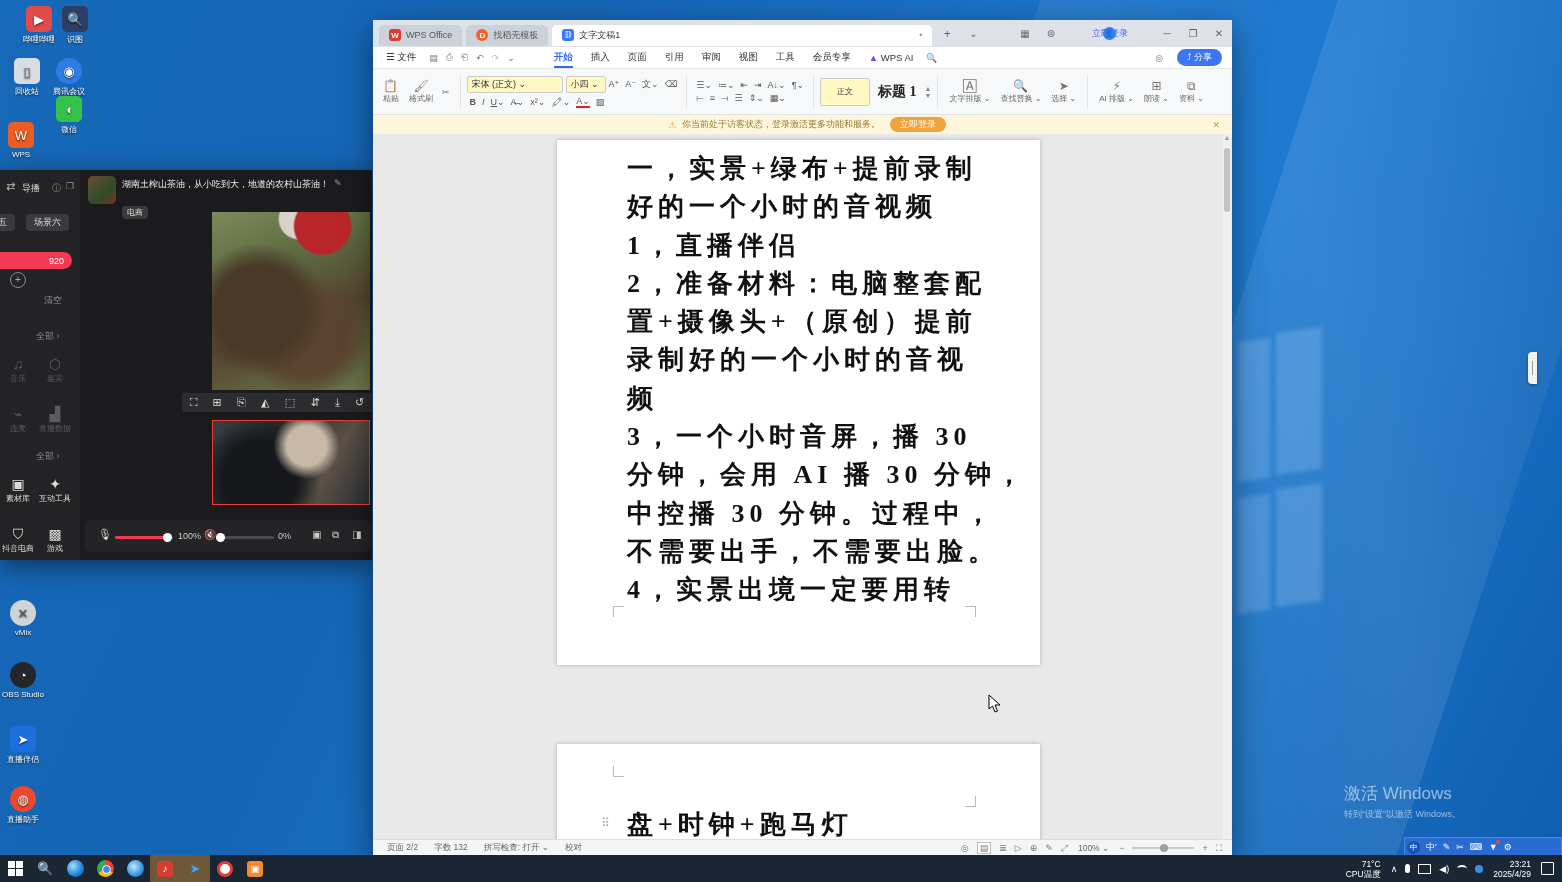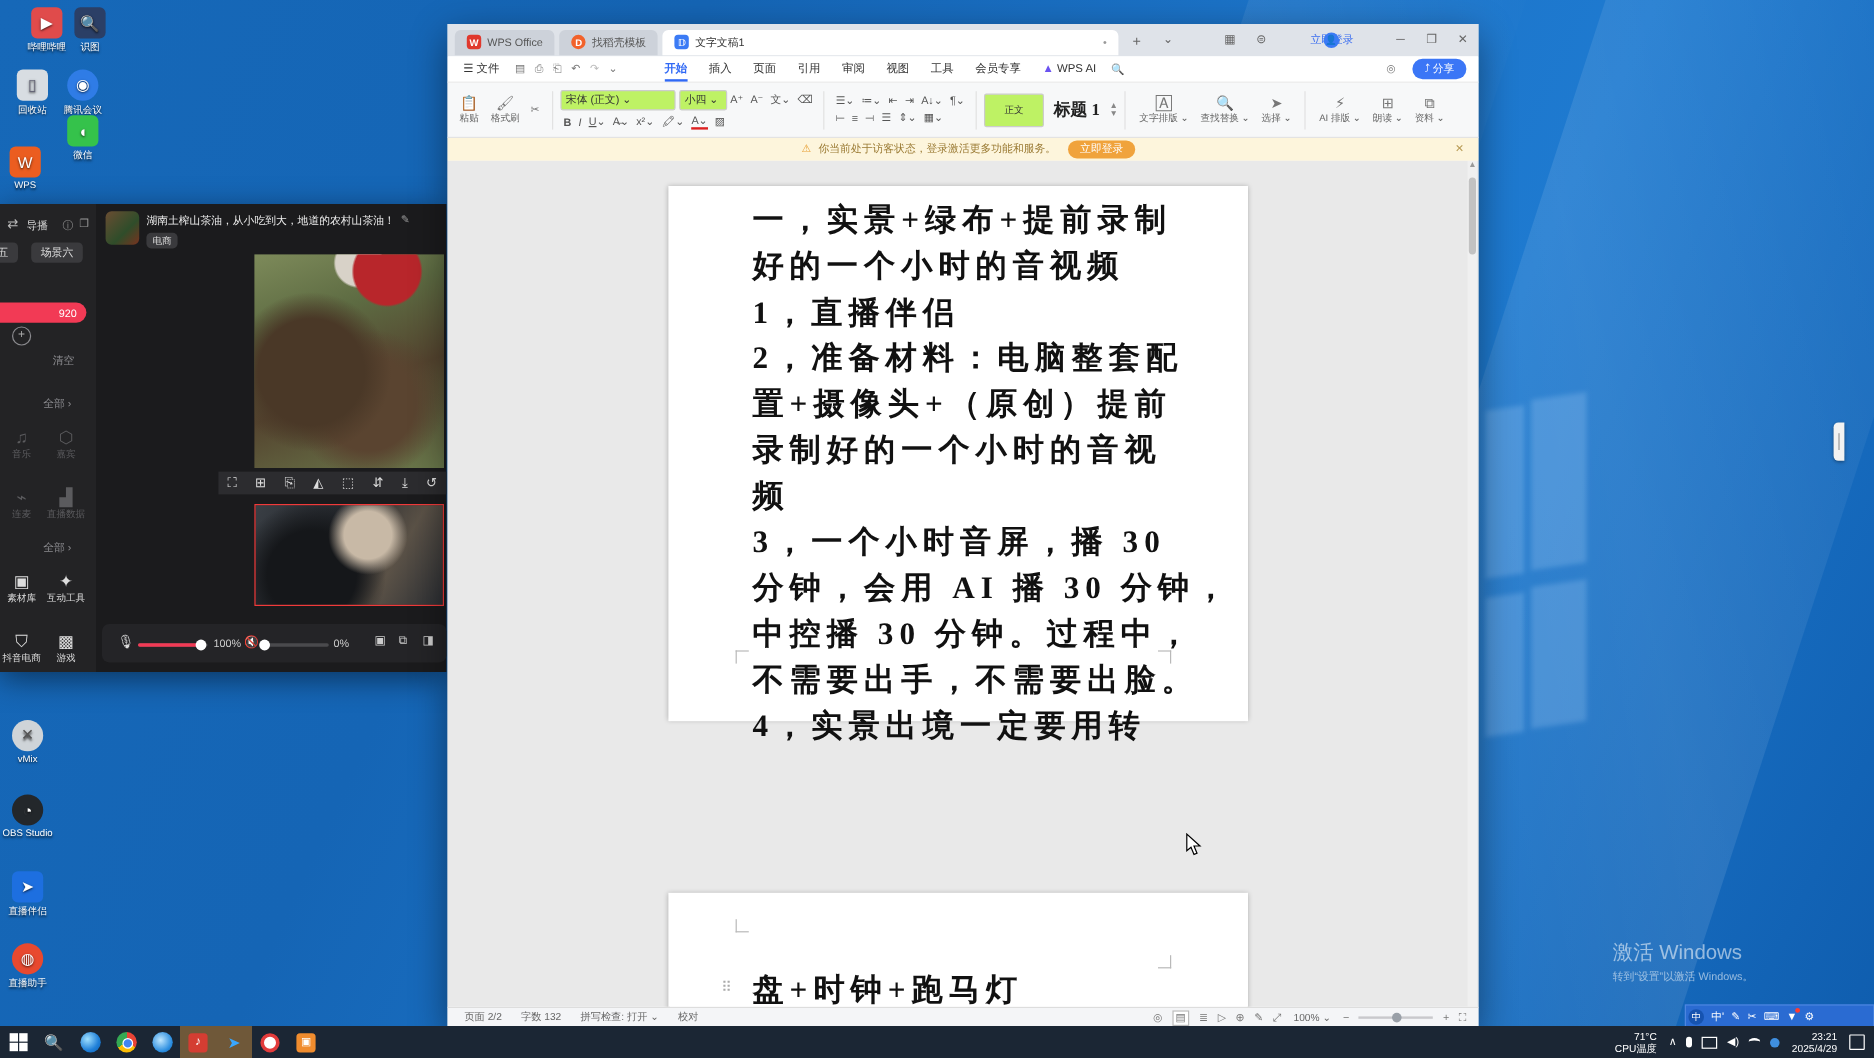--- a/index.html
+++ b/index.html
@@ -9,40 +9,40 @@
   .abs{position:absolute;}
   
   .beam{position:absolute;background:linear-gradient(60deg,rgba(255,255,255,0) 0%,rgba(255,255,255,.10) 50%,rgba(255,255,255,0) 100%);transform:rotate(18deg);pointer-events:none;}
   .pane{position:absolute;background:rgba(190,225,255,.22);filter:blur(2px);transform:skewY(-8deg);}
   
   .dicon{position:absolute;width:54px;text-align:center;color:#fff;font-size:8px;text-shadow:0 1px 2px rgba(0,0,0,.8);}
   .dicon .glyph{width:26px;height:26px;margin:0 auto 2px;border-radius:5px;display:flex;align-items:center;justify-content:center;color:#fff;font-size:13px;}
   
   #stream{position:absolute;left:0;top:170px;width:372px;height:390px;background:#1b1b1d;box-shadow:0 6px 24px rgba(0,0,0,.5);color:#ccc;font-size:9px;}
   #stream .side{position:absolute;left:0;top:0;width:80px;height:100%;background:#232325;}
-  .pill{background:#3a3a3d;color:#ddd;border-radius:4px;padding:2px 8px;font-size:9px;display:inline-block;}
+  .pill{background:#3a3a3d;color:#ddd;border-radius:4px;padding:2px 8px;font-size:9px;display:inline-block;margin-top:12px;}
   .tool{position:absolute;width:36px;text-align:center;}
   .tool .tg{font-size:14px;line-height:16px;}
   .tool.dim{color:#5b5b5e;}
   .tool .tl{font-size:8px;display:block;margin-top:1px;}
   .vthumb{position:absolute;left:212px;width:158px;overflow:hidden;}
   
   #wps{position:absolute;left:373px;top:20px;width:859px;height:836px;background:#fff;box-shadow:0 10px 30px rgba(0,0,0,.45);display:flex;flex-direction:column;font-size:10px;color:#444;}
   #wps-titlebar{height:27px;background:#dfe3e9;display:flex;align-items:center;flex:0 0 27px;}
   .wtab{height:21px;margin:3px 2px 0;border-radius:5px 5px 0 0;display:flex;align-items:center;padding:0 10px;font-size:9px;color:#555;background:#cdd2da;}
   .wtab.active{background:#fff;color:#333;}
   .tab-logo{width:12px;height:12px;border-radius:3px;margin-right:5px;display:inline-flex;align-items:center;justify-content:center;color:#fff;font-size:8px;font-weight:bold;}
   .tctl{width:26px;text-align:center;color:#666;font-size:10px;}
   #wps-menubar{height:21px;display:flex;align-items:center;background:#fff;border-bottom:1px solid #e8e8e8;flex:0 0 21px;}
   .menu-item{padding:0 9px;font-size:9.5px;color:#333;}
   .menu-item.active{color:#3069f5;font-weight:bold;position:relative;}
   .menu-item.active:after{content:"";position:absolute;left:9px;right:9px;bottom:-4px;height:2px;background:#3069f5;}
   #wps-ribbon{height:45px;background:#f7f8f9;border-bottom:1px solid #e3e3e3;display:flex;align-items:center;flex:0 0 45px;color:#555;}
   .rb-sep{width:1px;height:32px;background:#e2e2e2;margin:0 6px;}
-  .rb-box{border:1px solid #ccc;background:#bef264;border-radius:2px;padding:1px 4px;font-size:9px;color:#333;white-space:nowrap;}
+  .rb-box{border:1px solid #ccc;background:#fef9c3;border-radius:2px;padding:1px 4px;font-size:9px;color:#333;white-space:nowrap;}
   .rb-small{font-size:9px;margin:0 3px;white-space:nowrap;}
   .rb-tool{text-align:center;font-size:8px;color:#666;margin:0 5px;white-space:nowrap;}
   .rb-tool .g{font-size:12px;display:block;line-height:13px;color:#777;}
   #wps-notice{height:19px;background:#fdf5dc;display:flex;align-items:center;font-size:9px;color:#9a7a33;flex:0 0 19px;}
   #notice-btn{background:#f0a33c;color:#fff;border-radius:8px;padding:1px 10px;margin-left:10px;font-size:9px;}
   #wps-docarea{position:relative;flex:1 1 auto;background:#e9e9e9;overflow:hidden;}
   .page{position:absolute;left:184px;width:483px;background:#fff;box-shadow:0 0 4px rgba(0,0,0,.25);}
   .docline{white-space:nowrap;font-family:"Liberation Serif","DejaVu Serif",serif;font-weight:700;font-size:26px;letter-spacing:5px;line-height:38.3px;color:#111;}
   .cropmark{position:absolute;width:10px;height:10px;border:0 solid #b9b9b9;}
   #wps-statusbar{height:16px;background:#f4f5f7;border-top:1px solid #ddd;display:flex;align-items:center;font-size:8.5px;color:#666;flex:0 0 16px;}
@@ -353,21 +353,21 @@
 
     <div id="wps-notice">
       <span style="margin-left:295px;color:#e8a33c;">⚠</span>
       <span style="margin-left:6px;">你当前处于访客状态，登录激活更多功能和服务。</span>
       <span id="notice-btn">立即登录</span>
       <span style="margin-left:auto;margin-right:12px;color:#b89b55;">✕</span>
     </div>
 
     <div id="wps-docarea">
 
-      <div class="page" style="top:21px;height:446px;">
+      <div class="page" style="top:6px;height:525px;">
         <div style="padding:10px 0 0 70px;">
           <div class="docline">一，实景+绿布+提前录制</div>
           <div class="docline">好的一个小时的音视频</div>
           <div class="docline">1，直播伴侣</div>
           <div class="docline">2，准备材料：电脑整套配</div>
           <div class="docline">置+摄像头+（原创）提前</div>
           <div class="docline">录制好的一个小时的音视</div>
           <div class="docline">频</div>
           <div class="docline">3，一个小时音屏，播 30</div>
           <div class="docline">分钟，会用 AI 播 30 分钟，</div>

